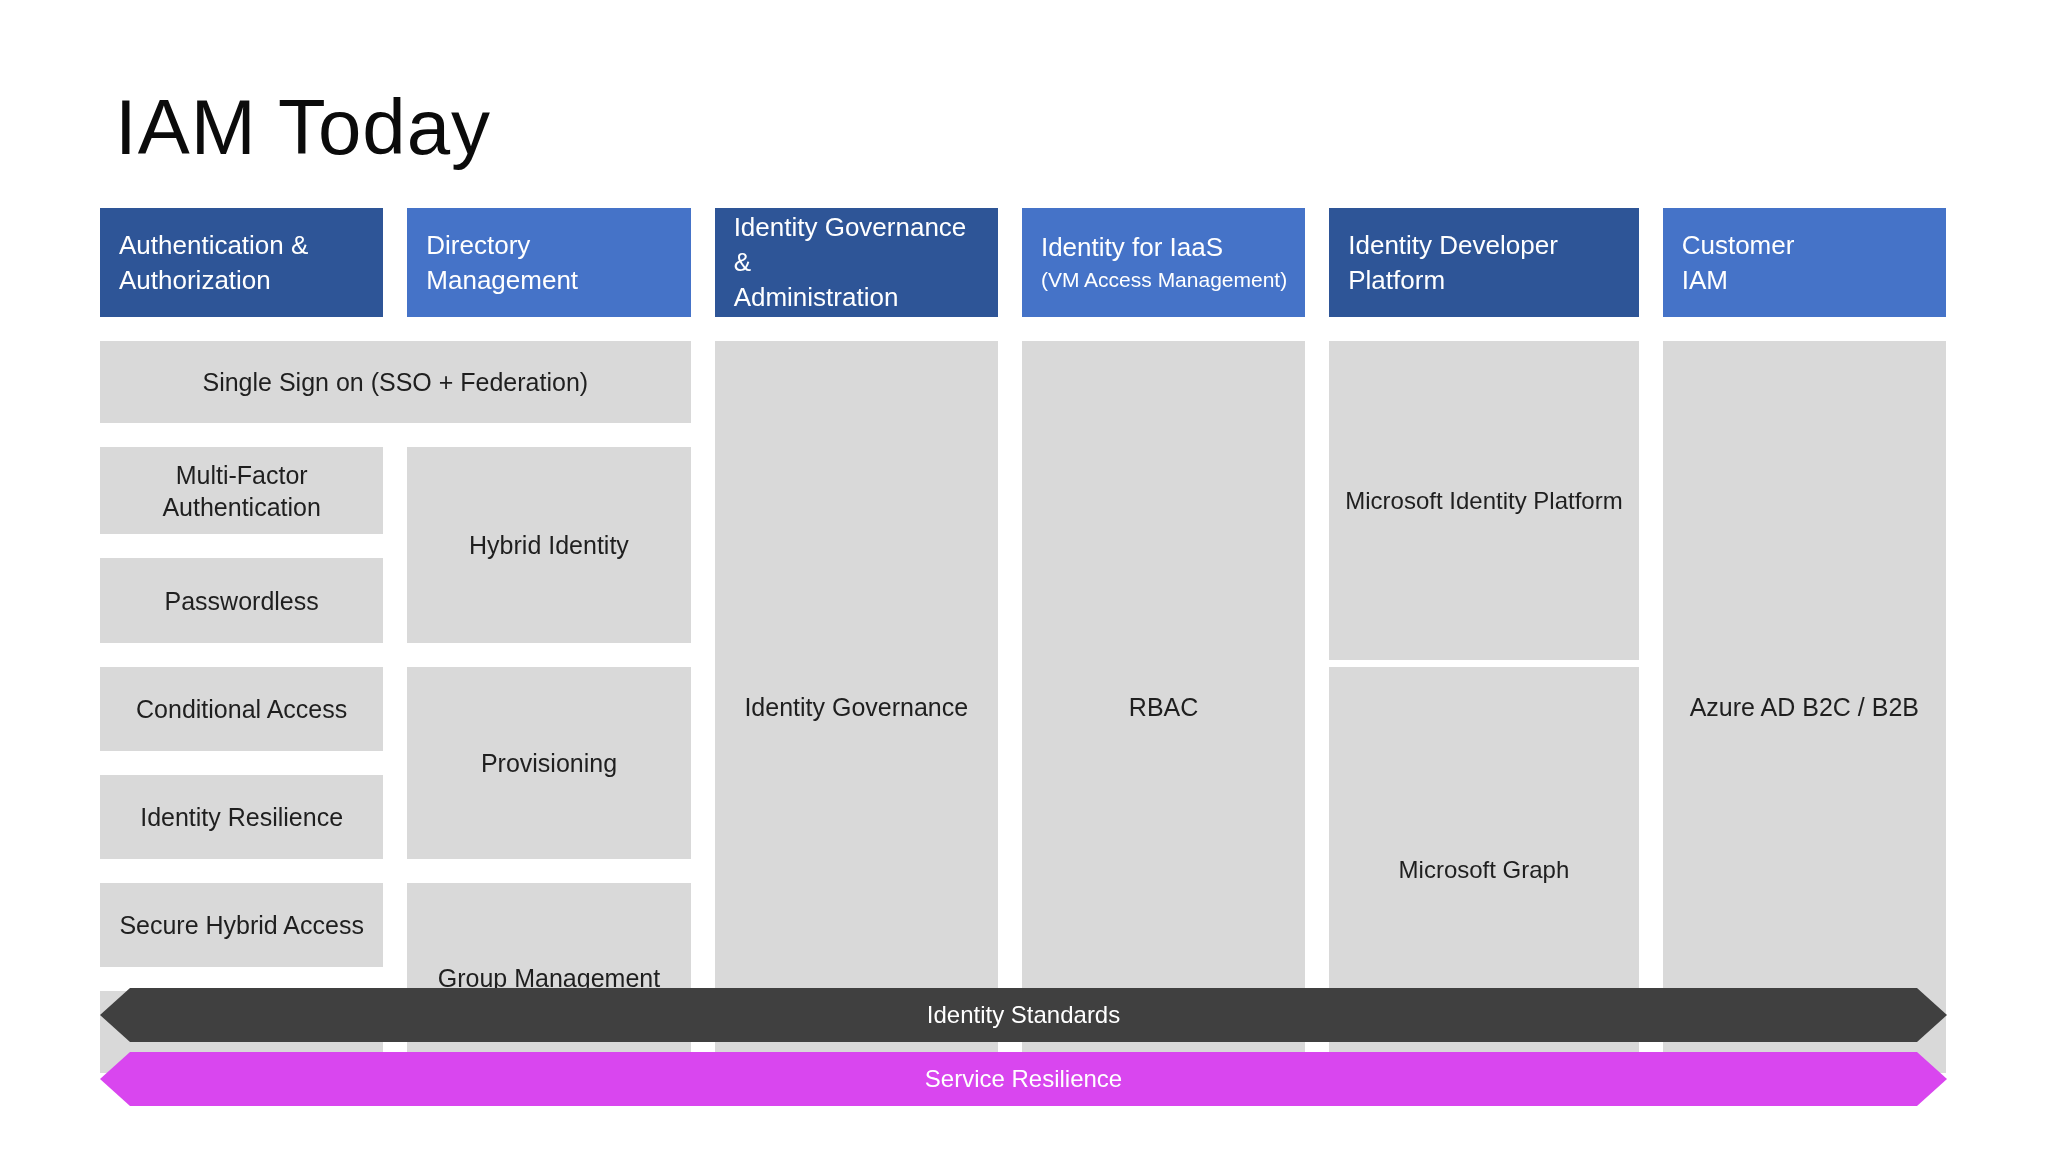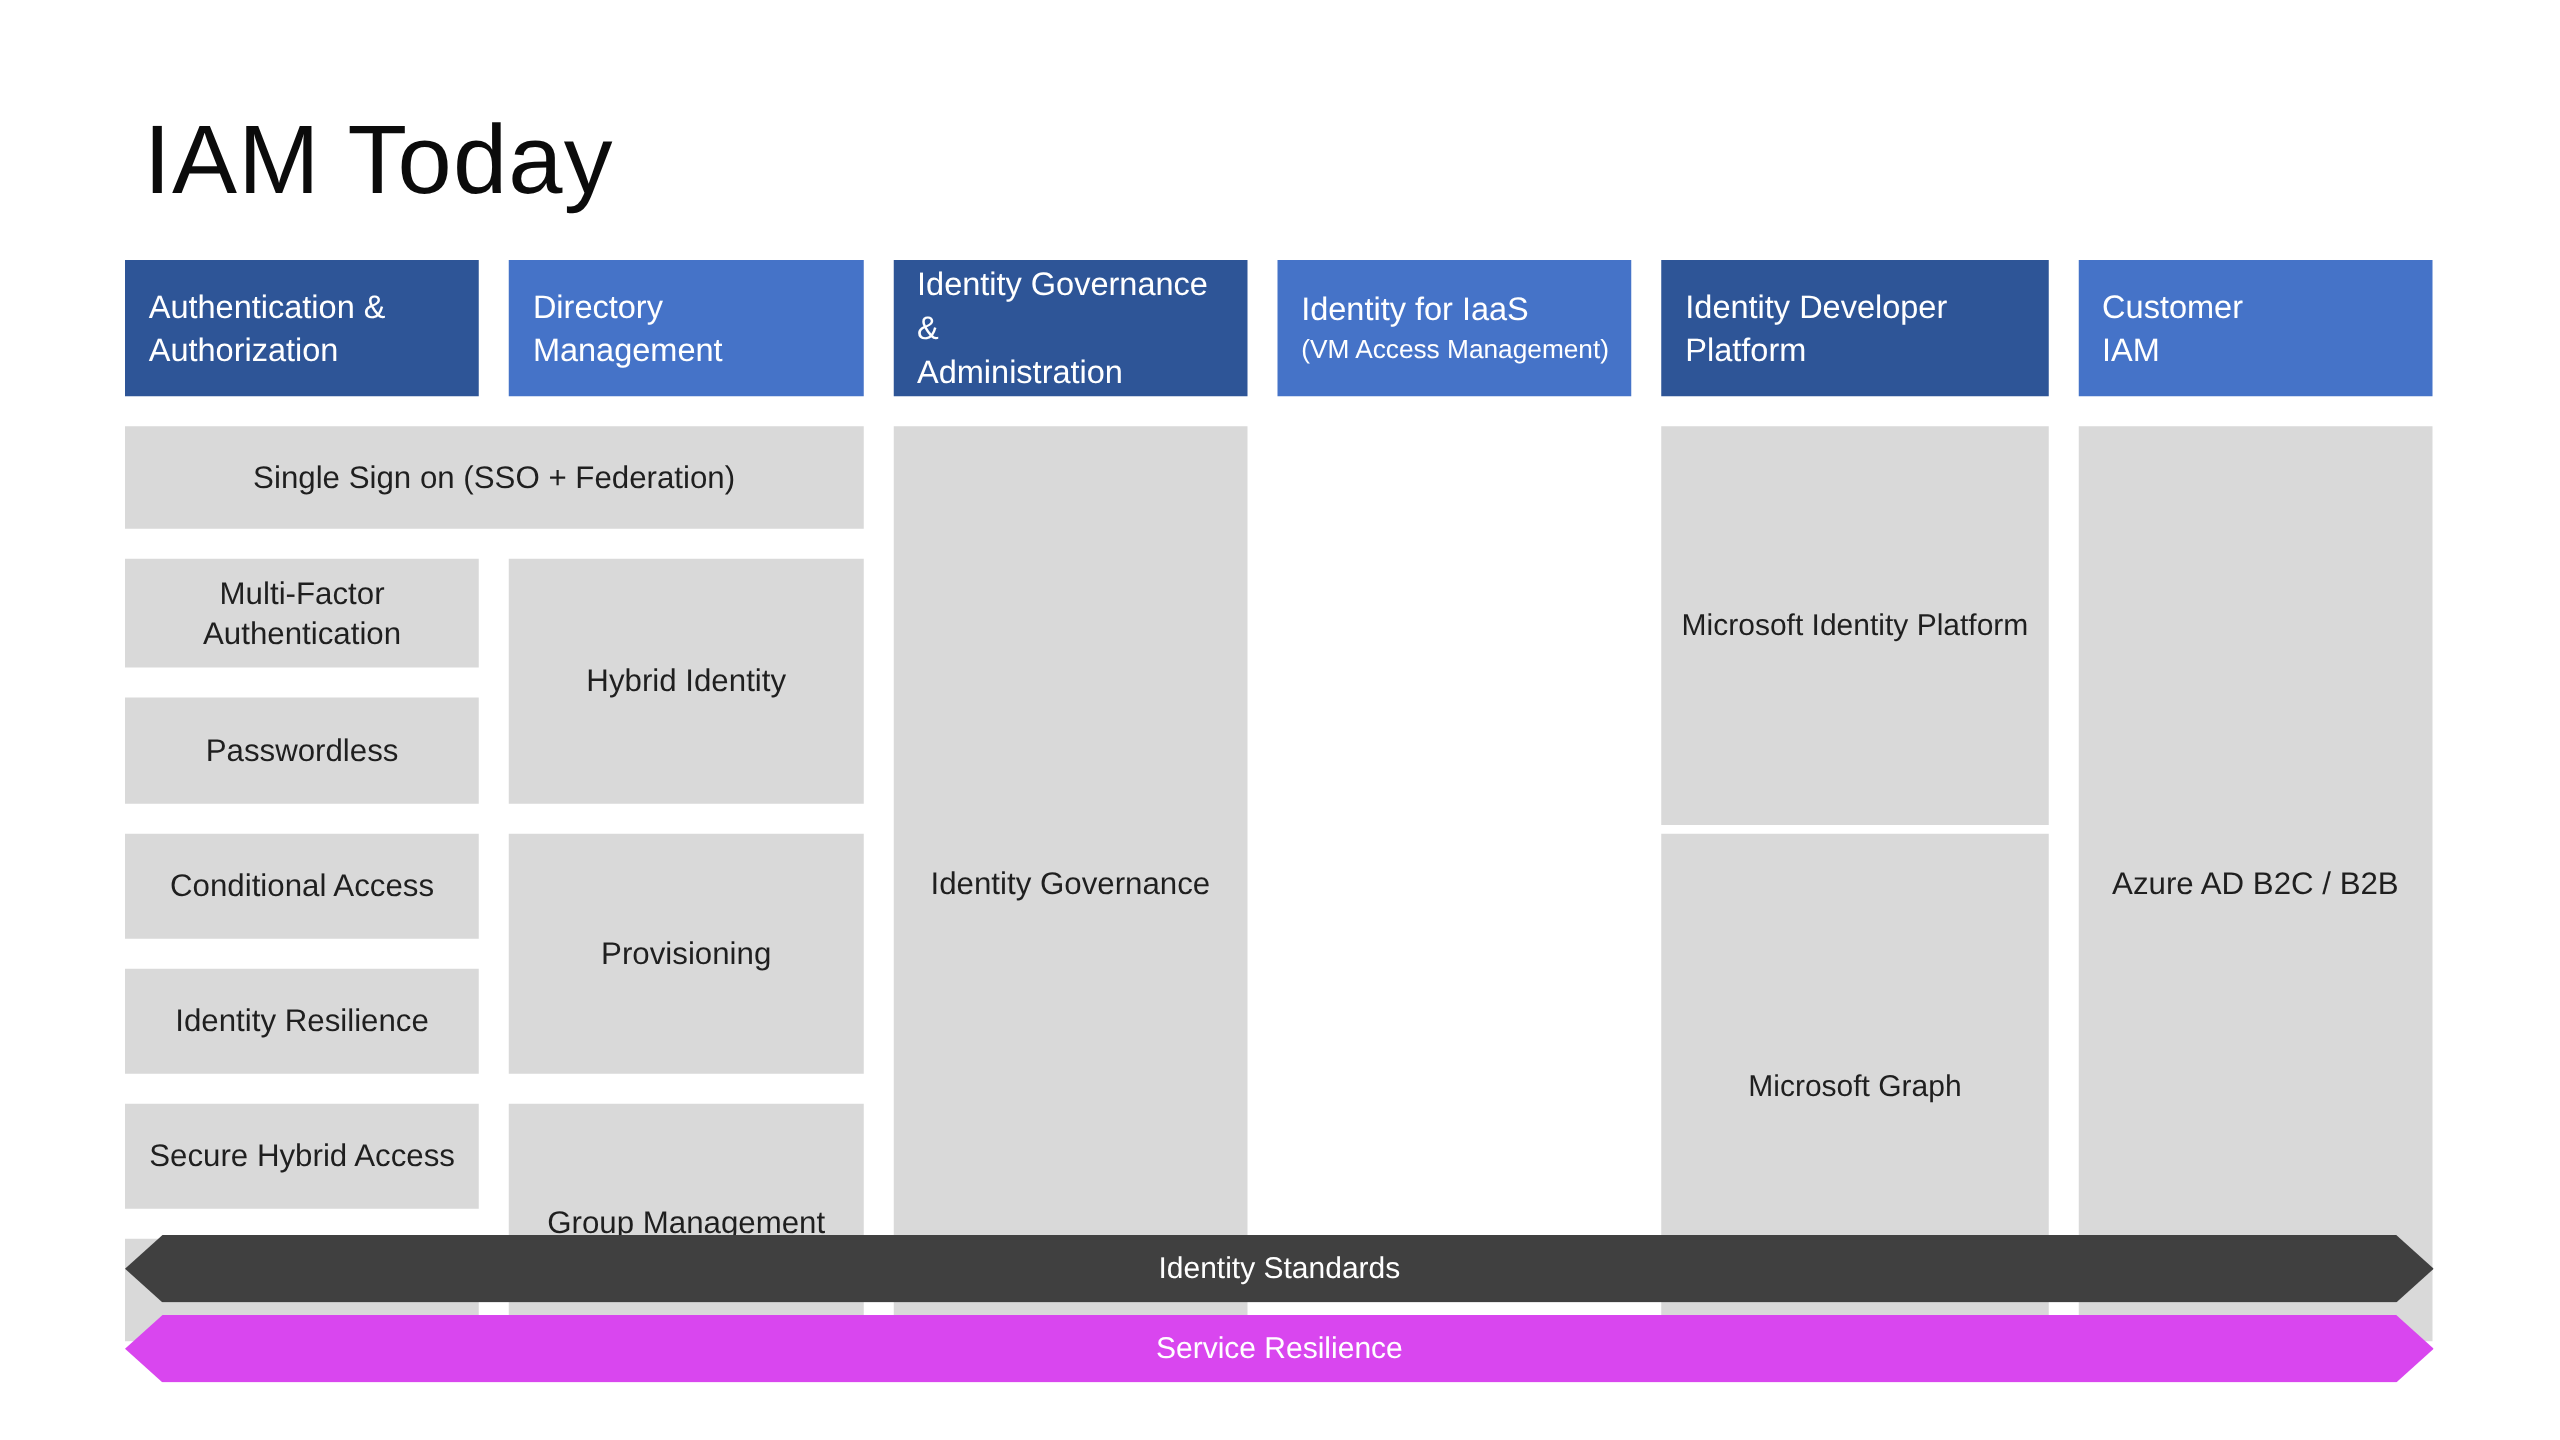--- a/index.html
+++ b/index.html
@@ -128,20 +128,21 @@
     <div class="cell a4">Identity Resilience</div>
     <div class="cell a5">Secure Hybrid Access</div>
     <div class="cell a6">Azure AD DS</div>
 
     <div class="cell d1">Hybrid Identity</div>
     <div class="cell d2">Provisioning</div>
     <div class="cell d3">Group Management</div>
 
     <div class="cell gov">Identity Governance</div>
 
+    <div class="cell iaas">RBAC</div>
 
     <div class="dev">
       <div class="cell dev-top">Microsoft Identity Platform</div>
       <div class="cell dev-bottom">Microsoft Graph</div>
     </div>
 
     <div class="cell cust">Azure AD B2C / B2B</div>
 
   </div>
 

